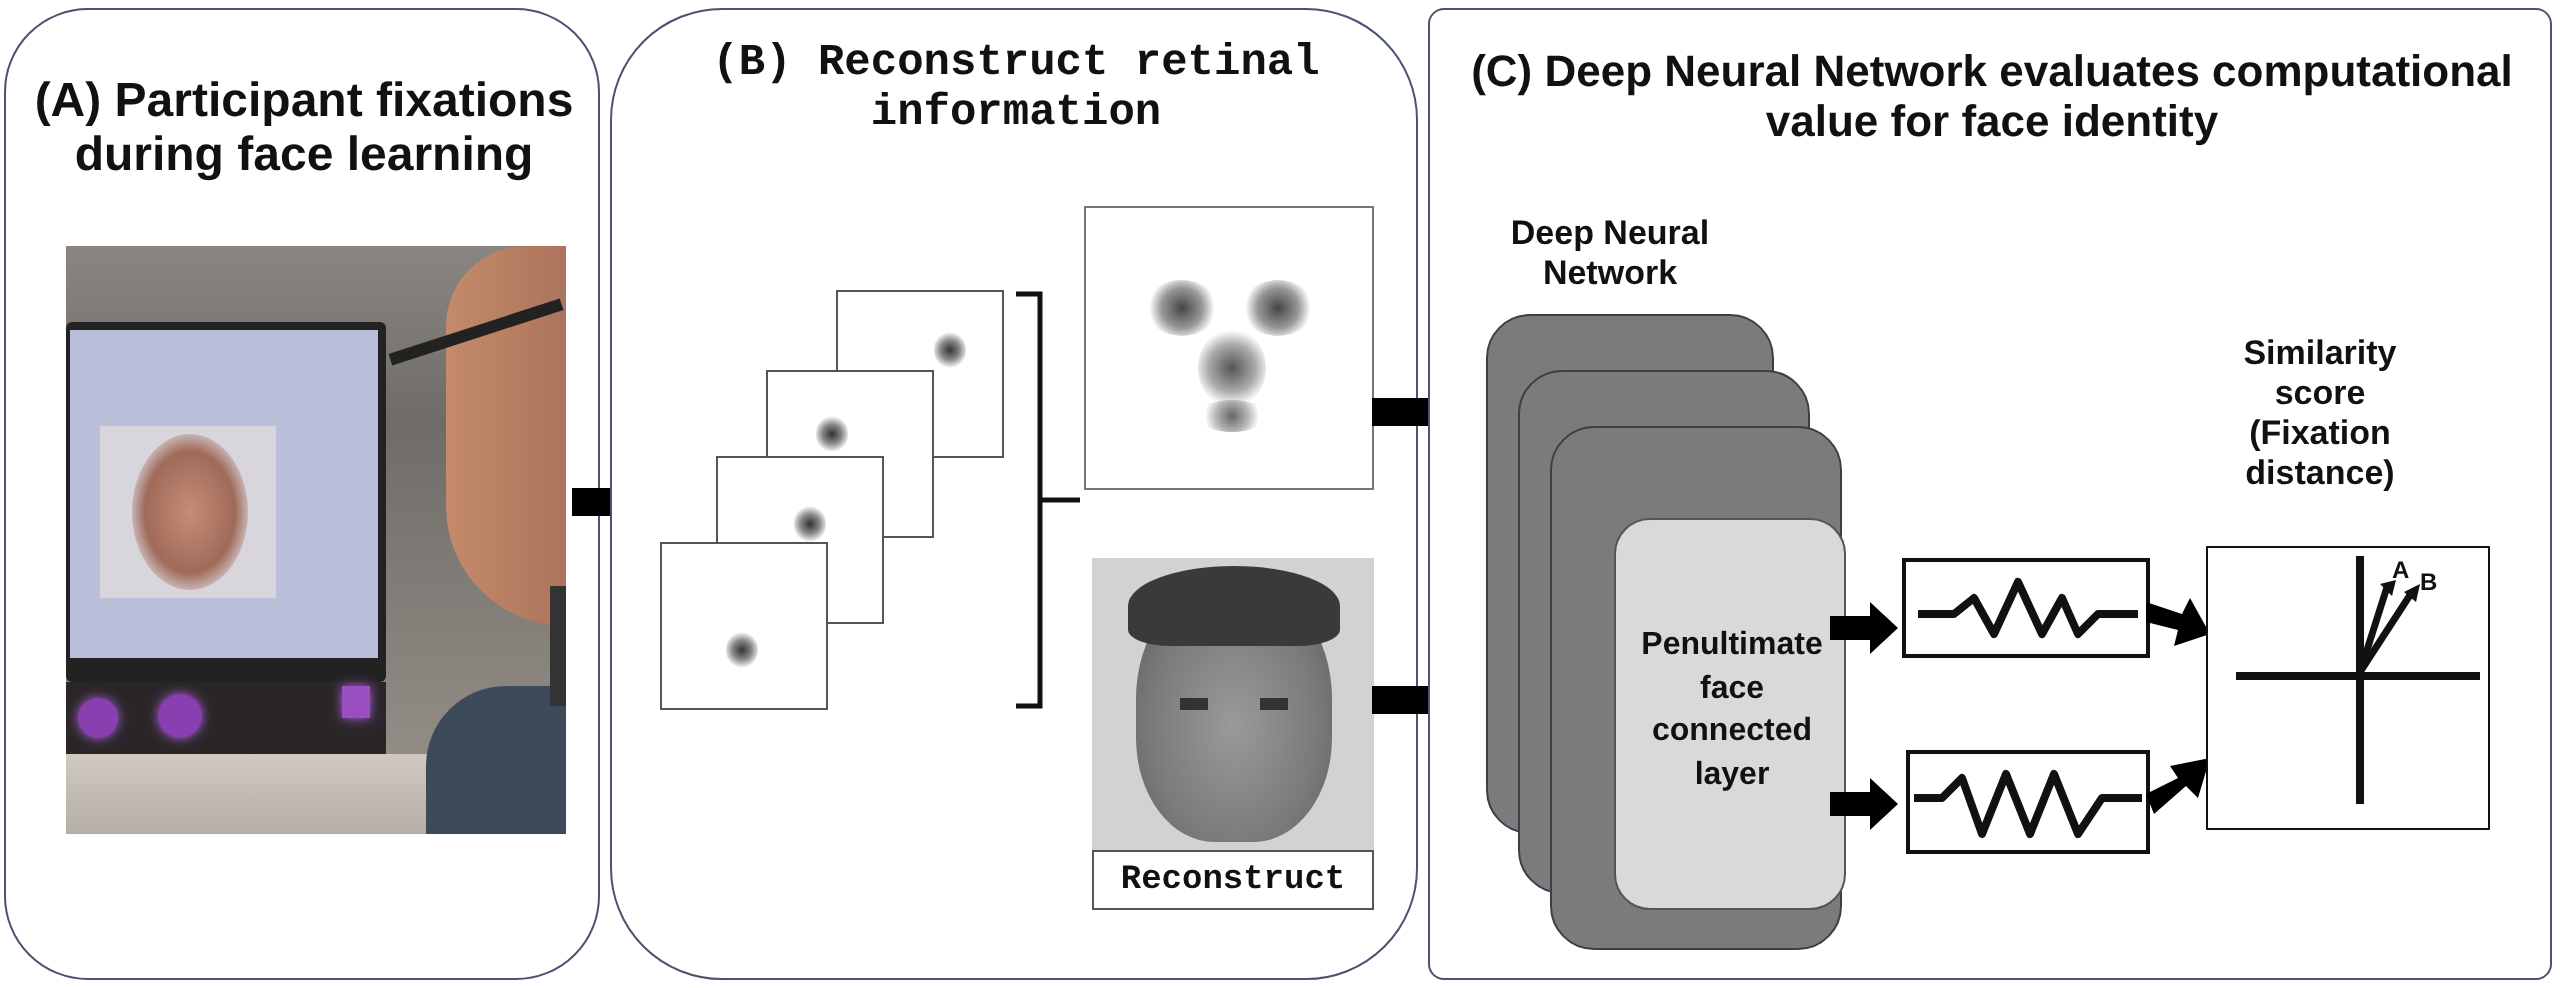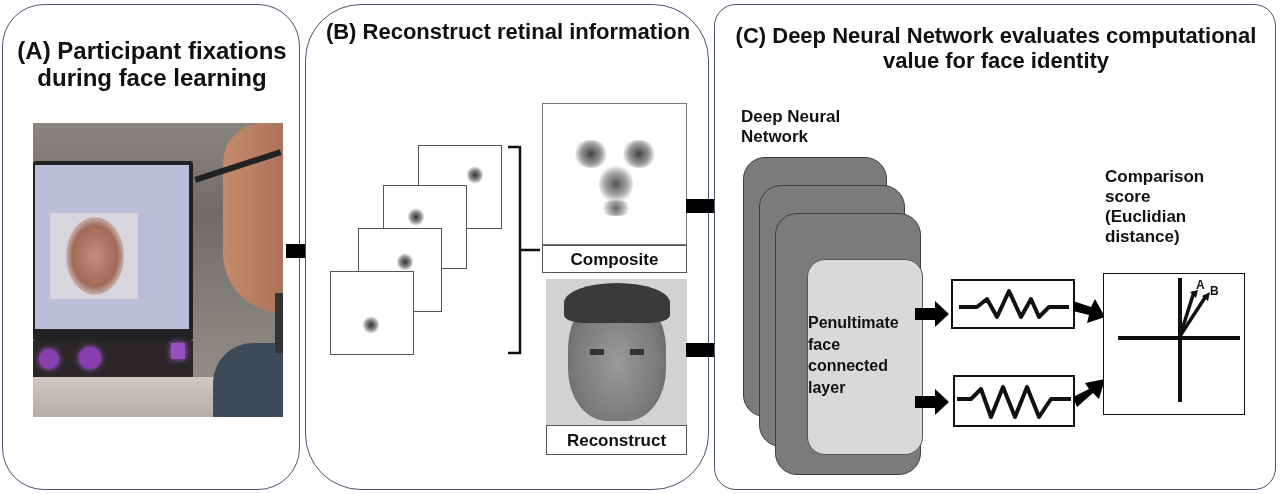--- a/index.html
+++ b/index.html
@@ -1,28 +1,28 @@
 <!DOCTYPE html>
 <html><head>
 <meta charset="utf-8">
 <style>
   html, body { margin: 0; padding: 0; background: #ffffff; }
   body { width: 1280px; height: 494px; position: relative; overflow: hidden;
          font-family: "Liberation Sans", sans-serif; color: #111; }
   .panel { position: absolute; border: 1.5px solid #4a5470; border-radius: 48px;
            background: #fff; box-sizing: border-box; }
   #panel-a { left: 2px; top: 4px; width: 298px; height: 486px; border-radius: 42px; padding-left: 48px; }
-  #panel-b { left: 305px; top: 4px; width: 404px; height: 486px; border-radius: 56px; }
-  #panel-c { left: 714px; top: 4px; width: 562px; height: 486px; border-radius: 22px; }
+  #panel-b { left: 305px; top: 4px; width: 404px; height: 486px; border-radius: 56px; font-family: Liberation Mono, monospace; }
+  #panel-c { left: 714px; top: 4px; width: 562px; height: 486px; border-radius: 8px; }
   .ptitle { position: absolute; font-weight: bold; text-align: center; line-height: 1.14; }
   #title-a { left: 0; top: 32px; width: 298px; font-size: 24px; }
   #title-b { left: 0; top: 14px; width: 404px; font-size: 22px; }
   #title-c { left: 0; top: 18px; width: 562px; font-size: 22px; }
   .abs { position: absolute; }
-  .lbl { position: absolute; font-weight: bold; text-align: left; line-height: 1.18; }
+  .lbl { position: absolute; font-weight: bold; text-align: center; line-height: 1.18; }
   .fix { position: absolute; width: 84px; height: 84px; border: 1px solid #555; background: #fff; box-sizing: border-box; }
   .blob { position: absolute; width: 16px; height: 18px; border-radius: 50%;
           background: radial-gradient(circle, #333 0%, #888 40%, rgba(255,255,255,0) 75%); }
   .boxlabel { position: absolute; border: 1px solid #555; background: #fff; font-weight: bold; font-size: 17px;
               text-align: center; box-sizing: border-box; }
   .dnn-layer { position: absolute; border: 1.2px solid #3a3f4a; border-radius: 22px; background: #7b7b7b; box-sizing: border-box; }
   .code-box { position: absolute; border: 2px solid #111; background: #fff; box-sizing: border-box; }
 </style>
 </head>
 <body>
@@ -77,21 +77,20 @@
   <svg class="abs" style="left:200px; top:140px;" width="40" height="220">
     <path d="M2,2 L14,2 L14,208 L2,208 M14,105 L34,105" stroke="#111" stroke-width="2.5" fill="none"></path>
   </svg>
 
   <div class="abs" style="left:236px; top:98px; width:145px; height:142px; border:1px solid #777; background:#fff; box-sizing:border-box;">
     <div class="abs" style="left:30px; top:36px; width:36px; height:28px; border-radius:50%; background:radial-gradient(circle,#444,#999 45%,rgba(255,255,255,0) 72%);"></div>
     <div class="abs" style="left:78px; top:36px; width:36px; height:28px; border-radius:50%; background:radial-gradient(circle,#444,#999 45%,rgba(255,255,255,0) 72%);"></div>
     <div class="abs" style="left:56px; top:60px; width:34px; height:40px; border-radius:50%; background:radial-gradient(circle,#555,#aaa 45%,rgba(255,255,255,0) 72%);"></div>
     <div class="abs" style="left:56px; top:96px; width:34px; height:16px; border-radius:50%; background:radial-gradient(circle,#666,#bbb 45%,rgba(255,255,255,0) 72%);"></div>
   </div>
-  <div class="boxlabel" style="left:236px; top:240px; width:145px; height:28px; line-height:28px;">Composite</div>
 
   <div class="abs" style="left:240px; top:274px; width:141px; height:146px; background:#d2d2d2; overflow:hidden;">
     <div class="abs" style="left:22px; top:12px; width:98px; height:130px; border-radius:45% 45% 40% 40%; background:radial-gradient(ellipse at 50% 55%, #9a9a9a 0%, #7a7a7a 60%, #5a5a5a 100%);"></div>
     <div class="abs" style="left:18px; top:4px; width:106px; height:40px; border-radius:50% 50% 20% 20%; background:#3a3a3a;"></div>
     <div class="abs" style="left:44px; top:70px; width:54px; height:6px; background:repeating-linear-gradient(90deg,#333 0 14px,transparent 14px 40px);"></div>
   </div>
   <div class="boxlabel" style="left:240px; top:420px; width:141px; height:30px; line-height:30px;">Reconstruct</div>
 </div>
 
 <svg class="abs" style="left:686px; top:192px;" width="62" height="28">
@@ -132,21 +131,21 @@
     </svg>
   </div>
 
   <svg class="abs" style="left:358px; top:290px;" width="34" height="34">
     <polygon points="0,6 18,12 22,4 32,22 14,28 16,20 0,16" fill="#000"></polygon>
   </svg>
   <svg class="abs" style="left:358px; top:370px;" width="34" height="36">
     <polygon points="0,22 16,14 12,8 32,4 26,24 20,18 4,32" fill="#000"></polygon>
   </svg>
 
-  <div class="lbl" style="left:390px; top:162px; width:110px; font-size:17px;">Comparison score (Euclidian distance)</div>
+  <div class="lbl" style="left:390px; top:162px; width:110px; font-size:17px;">Similarity score (Fixation distance)</div>
 
   <div class="abs" style="left:388px; top:268px; width:142px; height:142px; border:1.5px solid #111; background:#fff; box-sizing:border-box;">
     <svg width="140" height="140">
       <line x1="14" y1="64" x2="136" y2="64" stroke="#111" stroke-width="4"></line>
       <line x1="76" y1="4" x2="76" y2="128" stroke="#111" stroke-width="4"></line>
       <line x1="76" y1="62" x2="90" y2="18" stroke="#111" stroke-width="3.5"></line>
       <polygon points="86,18 94,16 92,24" fill="#111"></polygon>
       <line x1="76" y1="62" x2="102" y2="22" stroke="#111" stroke-width="3.5"></line>
       <polygon points="98,22 106,18 104,27" fill="#111"></polygon>
     </svg>

